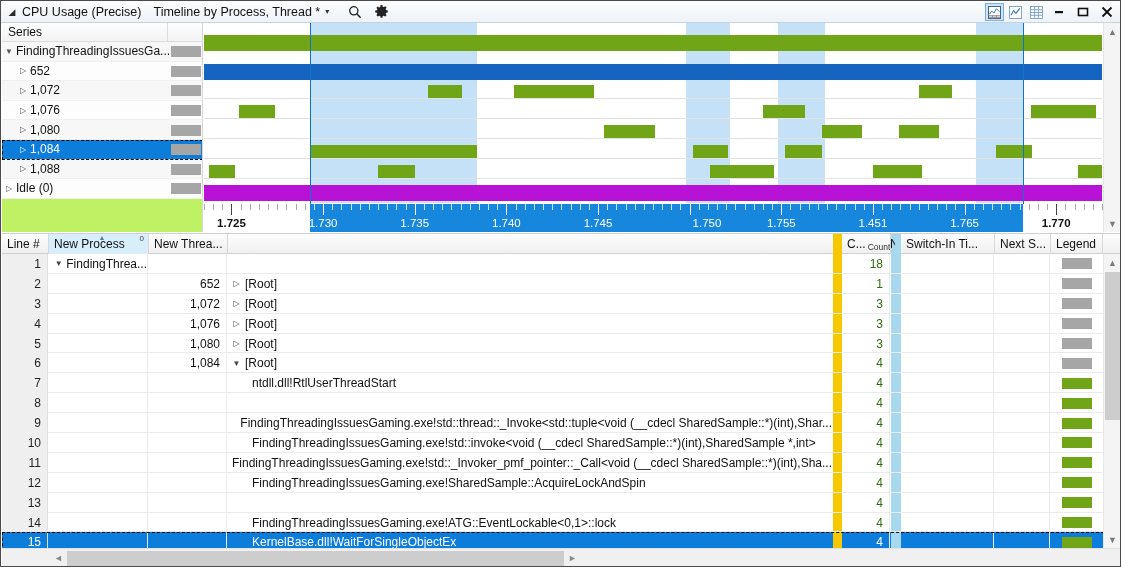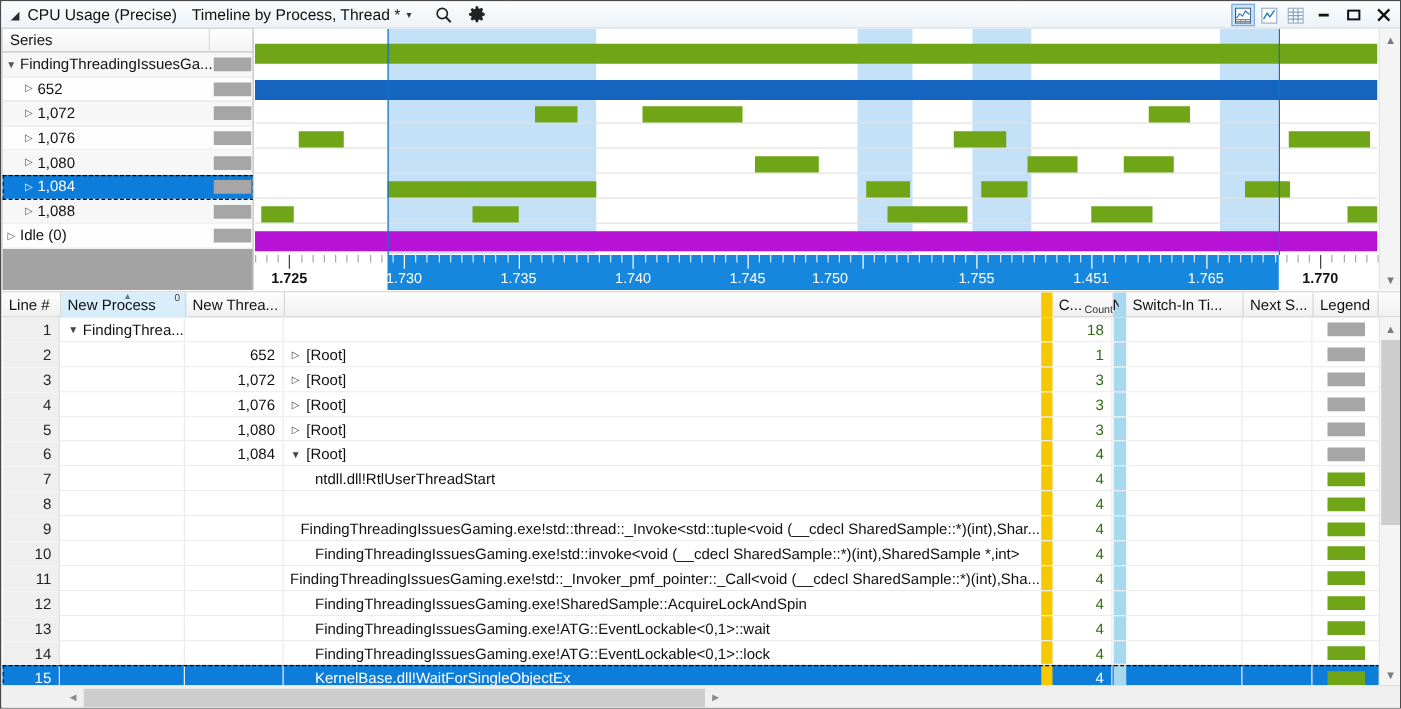--- a/index.html
+++ b/index.html
@@ -71,21 +71,21 @@
   
   .graph-wrap {
     position: absolute; left: 1px; top: 22px;
     width: 1118px; height: 209px;
     background: #fff;
   }
   
   .series-panel {
     position: absolute; left: 0; top: 0;
     width: 201px; height: 209px;
-    background: #a3a3a3;
+    background: #bef264;
     border-right: 1px solid #d6d6d6;
     overflow: hidden;
   }
   .series-head {
     height: 19px; width: 201px;
     background: linear-gradient(#fefefe,#f3f3f3);
     border-bottom: 1px solid #dcdcdc;
     display: flex; align-items: center;
   }
   .series-head-label {
@@ -563,21 +563,21 @@
         <div class="tick" style="left: 861.347px; height: 6px; background: rgb(170, 170, 170);"></div>
         <div class="tick" style="left: 870.51px; height: 6px; background: rgb(170, 170, 170);"></div>
         <div class="tick" style="left: 879.673px; height: 6px; background: rgb(170, 170, 170);"></div>
         <div class="tick" style="left: 888.837px; height: 6px; background: rgb(170, 170, 170);"></div>
         <div class="tick" style="left: 898px; height: 6px; background: rgb(170, 170, 170);"></div>
         <div class="ruler-label dark" style="left: 27.4898px;">1.725</div>
         <div class="ruler-label" style="left: 119.122px;">1.730</div>
         <div class="ruler-label" style="left: 210.755px;">1.735</div>
         <div class="ruler-label" style="left: 302.388px;">1.740</div>
         <div class="ruler-label" style="left: 394.02px;">1.745</div>
-        <div class="ruler-label" style="left: 460px;">1.750</div>
+        <div class="ruler-label" style="left: 503px;">1.750</div>
         <div class="ruler-label" style="left: 577.286px;">1.755</div>
         <div class="ruler-label" style="left: 668.918px;">1.451</div>
         <div class="ruler-label" style="left: 760.551px;">1.765</div>
         <div class="ruler-label dark" style="left: 852.184px;">1.770</div>
       </div>
 
     <div class="gvscroll">
       <span class="gvs-up">▲</span>
       <span class="gvs-dn">▼</span>
     </div>
@@ -818,24 +818,20 @@
           <div class="cell switchin"></div>
           <div class="cell nextsw"></div>
           <div class="cell legend">
             <span class="lg-swatch" style="background: rgb(111, 165, 22);"></span>
           </div>
         </div>
         <div class="trow">
           <div class="cell lineno">13</div>
           <div class="cell proc"></div>
           <div class="cell thread"></div>
-          <div class="cell stack">
-            <span class="indent" style="width: 22px;"></span>
-            <span>FindingThreadingIssuesGaming.exe!ATG::EventLockable&lt;0,1&gt;::wait</span>
-          </div>
           <div class="gold-col"></div>
           <div class="cell count">4</div>
           <div class="cyan-col"></div>
           <div class="cell switchin"></div>
           <div class="cell nextsw"></div>
           <div class="cell legend">
             <span class="lg-swatch" style="background: rgb(111, 165, 22);"></span>
           </div>
         </div>
         <div class="trow">

